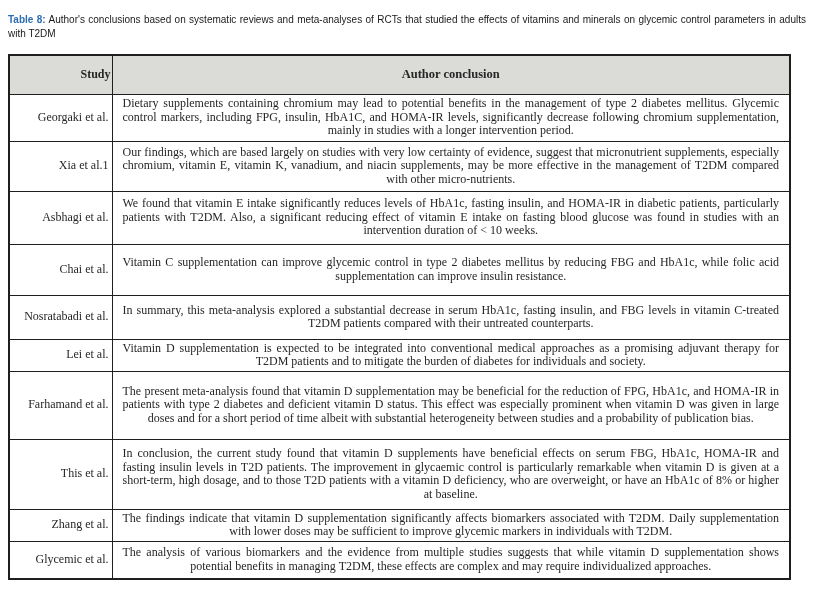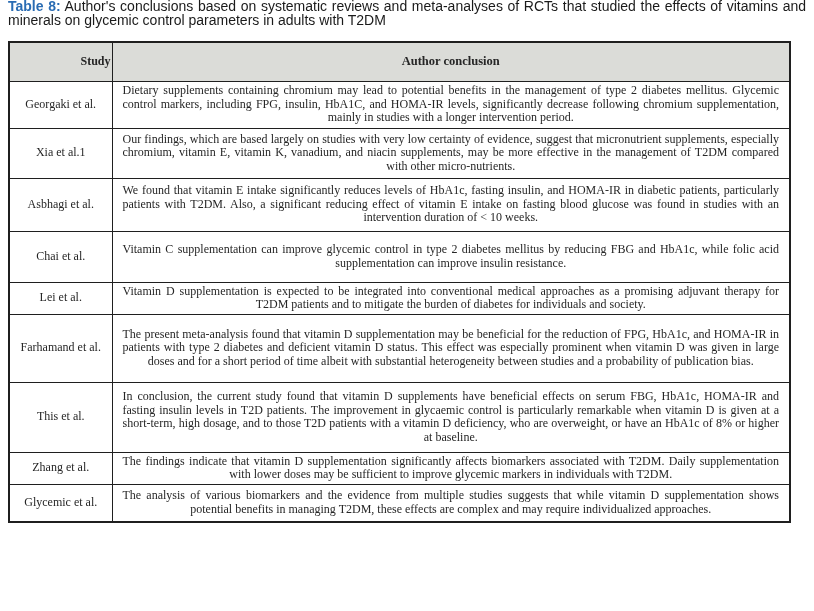--- a/index.html
+++ b/index.html
@@ -11,23 +11,23 @@
   html,body{margin:0;padding:0;background:#ffffff;}
   .page{
     width:814px;height:611px;
     background:#ffffff;
     overflow:hidden;
     box-sizing:border-box;
     font-family:"Liberation Serif","DejaVu Serif",serif;
     color:var(--text);
   }
   .caption{
-    margin:0 8px 0 8px;
+    margin:13px 8px 0 8px;
     font-family:"Liberation Sans","DejaVu Sans",sans-serif;
-    font-size:14px;
+    font-size:10px;
     line-height:13.5px;
     color:#1a1a1a;
     text-align:justify;
   }
   .caption .caption-label{
     color:var(--accent);
     font-weight:bold;
   }
   table.conclusions{
     margin:14px 0 0 8px;
@@ -51,21 +51,21 @@
     text-align:right;
   }
   th.conclusion-header{
     background:var(--header-bg);
     font-size:12.5px;
     font-weight:bold;
     text-align:center;
   }
   td.study-cell{
     width:103px;
-    text-align:center;
+    text-align:right;
     font-size:12px;
     line-height:13.5px;
     padding:2px 3px;
   }
   td.conclusion-cell{
     text-align:justify;
     text-align-last:center;
     font-size:12px;
     line-height:13.5px;
     padding:2px 10px;
@@ -102,20 +102,24 @@
     <tr style="height: 53px;">
       <td class="study-cell">Asbhagi et al.</td>
       <td class="conclusion-cell">We found that vitamin E intake significantly reduces levels of HbA1c, fasting insulin, and HOMA-IR in diabetic patients, particularly patients with T2DM. Also, a significant reducing effect of vitamin E intake on fasting blood glucose was found in studies with an intervention duration of &lt; 10 weeks.</td>
     </tr>
 
     <tr style="height: 51px;">
       <td class="study-cell">Chai et al.</td>
       <td class="conclusion-cell">Vitamin C supplementation can improve glycemic control in type 2 diabetes mellitus by reducing FBG and HbA1c, while folic acid supplementation can improve insulin resistance.</td>
     </tr>
 
+    <tr style="height: 44px;">
+      <td class="study-cell">Nosratabadi et al.</td>
+      <td class="conclusion-cell">In summary, this meta-analysis explored a substantial decrease in serum HbA1c, fasting insulin, and FBG levels in vitamin C-treated T2DM patients compared with their untreated counterparts.</td>
+    </tr>
 
     <tr style="height: 32px;">
       <td class="study-cell">Lei et al.</td>
       <td class="conclusion-cell">Vitamin D supplementation is expected to be integrated into conventional medical approaches as a promising adjuvant therapy for T2DM patients and to mitigate the burden of diabetes for individuals and society.</td>
     </tr>
 
     <tr style="height: 68px;">
       <td class="study-cell">Farhamand et al.</td>
       <td class="conclusion-cell">The present meta-analysis found that vitamin D supplementation may be beneficial for the reduction of FPG, HbA1c, and HOMA-IR in patients with type 2 diabetes and deficient vitamin D status. This effect was especially prominent when vitamin D was given in large doses and for a short period of time albeit with substantial heterogeneity between studies and a probability of publication bias.</td>
     </tr>

